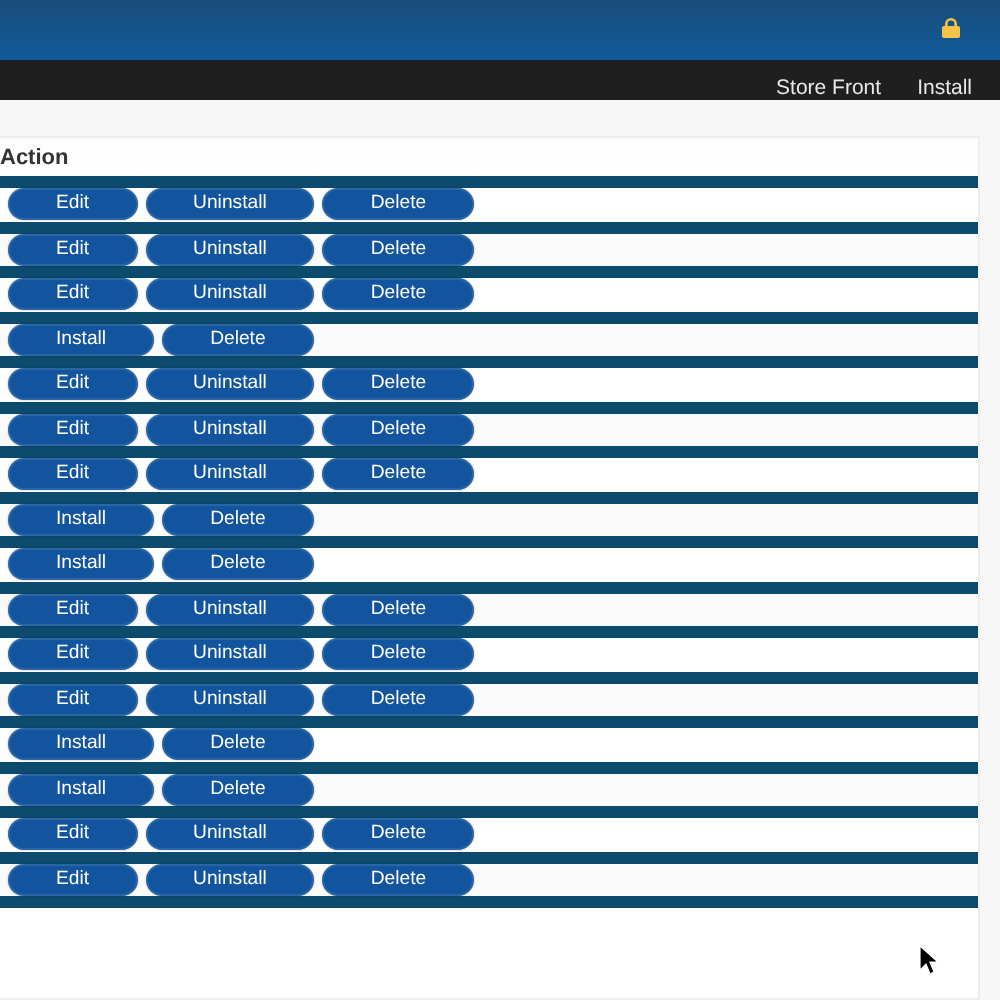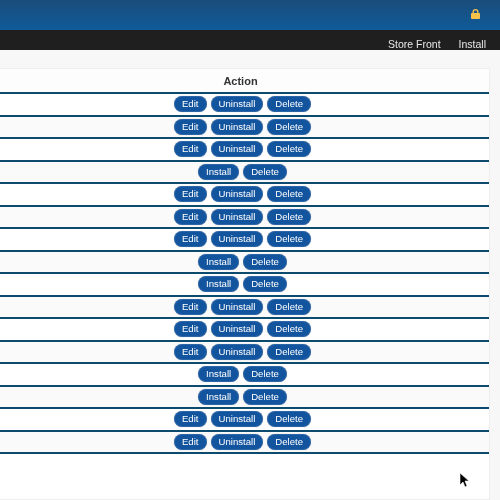--- a/index.html
+++ b/index.html
@@ -47,41 +47,41 @@
   }
   .panel {
     background: #ffffff;
     margin: 0 10px 10px 0;
     border: 1px solid #eeeeee;
     border-left: none;
     min-height: 100%;
   }
   .header-row, .data-row {
     display: flex;
-    justify-content: center;
+    justify-content: flex-start;
     align-items: center;
     height: 22.5px;
-    border-bottom: 2px solid #0c4a6e;
+    border-bottom: 6px solid #0c4a6e;
     padding-right: 8px;
   }
   .header-row {
     font-size: 11px;
     font-weight: bold;
     color: #333;
     background: #fdfdfd;
     height: 25px;
   }
   .data-row { background: #ffffff; }
   .data-row.alt { background: #fafafa; }
   .btn {
     display: inline-block;
     background: #12549e;
     color: #ffffff;
     border-radius: 8px;
-    padding: 2px 8px;
+    padding: 2px 24px;
     font-size: 9.6px;
     margin-left: 4px;
     line-height: 12px;
     cursor: pointer;
     box-shadow: inset 0 0 0 1px rgba(255,255,255,0.1), 0 0 1px rgba(0,0,0,0.3);
     white-space: nowrap;
   }
   .cursor-img {
     position: absolute;
     right: 28px;

